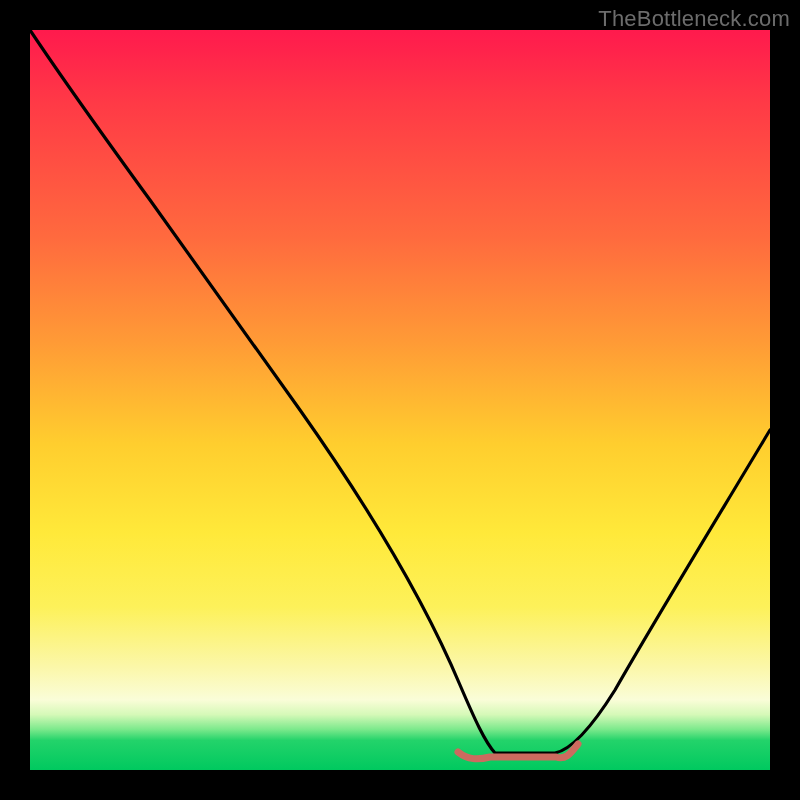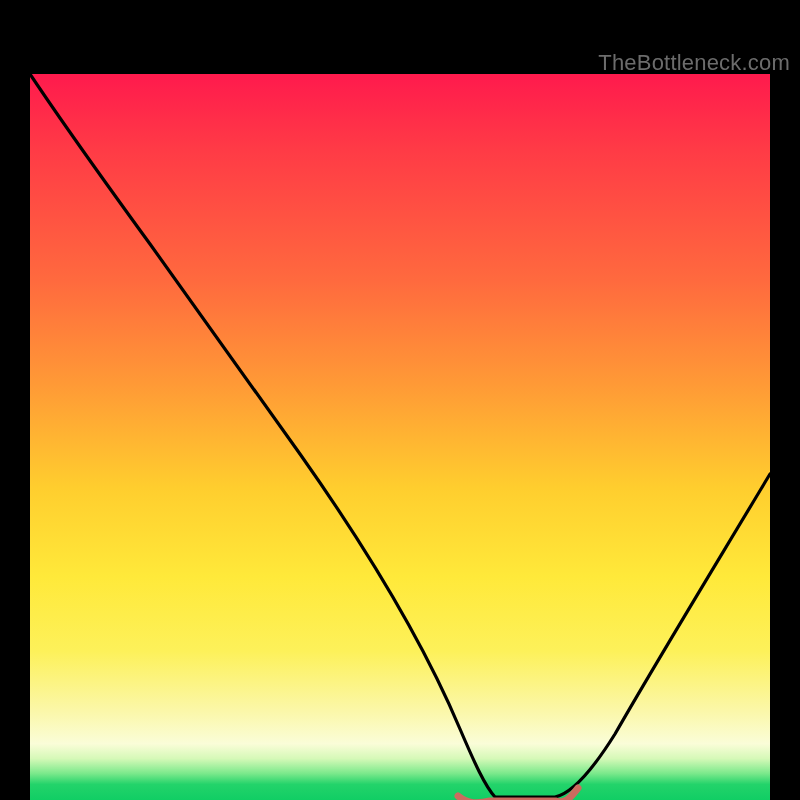--- a/index.html
+++ b/index.html
@@ -8,21 +8,20 @@
     width: 800px;
     height: 800px;
     overflow: hidden;
     background: #000;
   }
   .frame {
     position: relative;
     width: 800px;
     height: 692px;
     background: #000;
-    margin-top: 44px;
   }
   .plot-area {
     position: absolute;
     left: 30px;
     top: 30px;
     width: 740px;
     height: 740px;
     overflow: hidden;
   }
   .gradient-bg {

